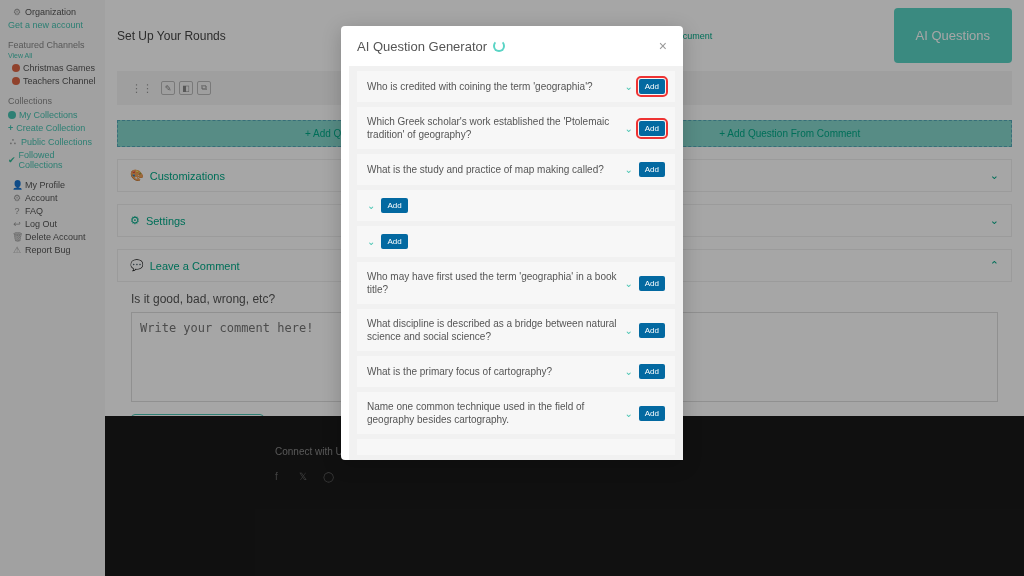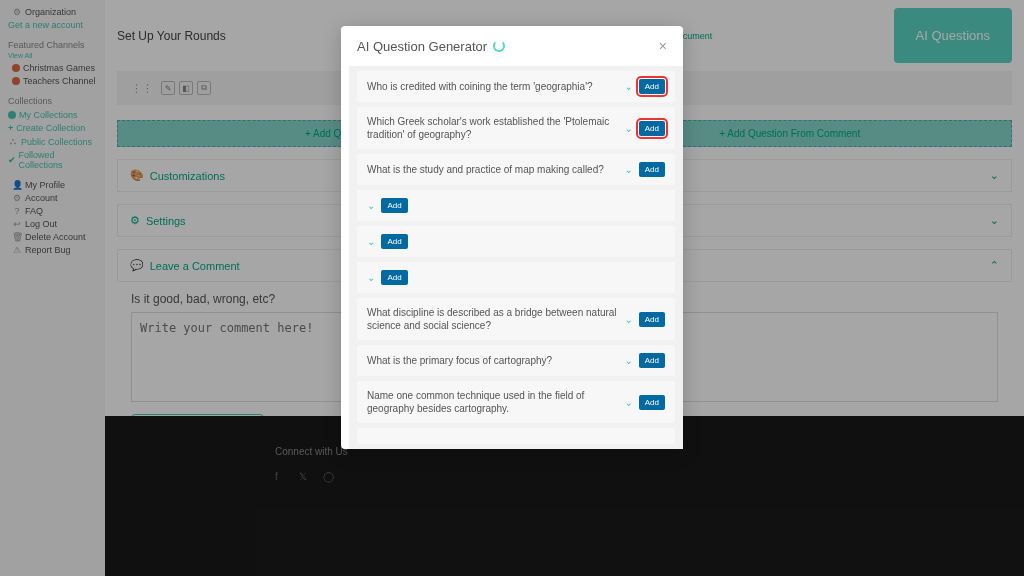--- a/index.html
+++ b/index.html
@@ -225,20 +225,21 @@
         </div>
         <div class="q-row">
           <span class="q-chev">⌄</span>
           <button class="q-add">Add</button>
         </div>
         <div class="q-row">
           <span class="q-chev">⌄</span>
           <button class="q-add">Add</button>
         </div>
         <div class="q-row">
+          <div class="q-text">Who may have first used the term 'geographia' in a book title?</div>
           <span class="q-chev">⌄</span>
           <button class="q-add">Add</button>
         </div>
         <div class="q-row">
           <div class="q-text">What discipline is described as a bridge between natural science and social science?</div>
           <span class="q-chev">⌄</span>
           <button class="q-add">Add</button>
         </div>
         <div class="q-row">
           <div class="q-text">What is the primary focus of cartography?</div>

